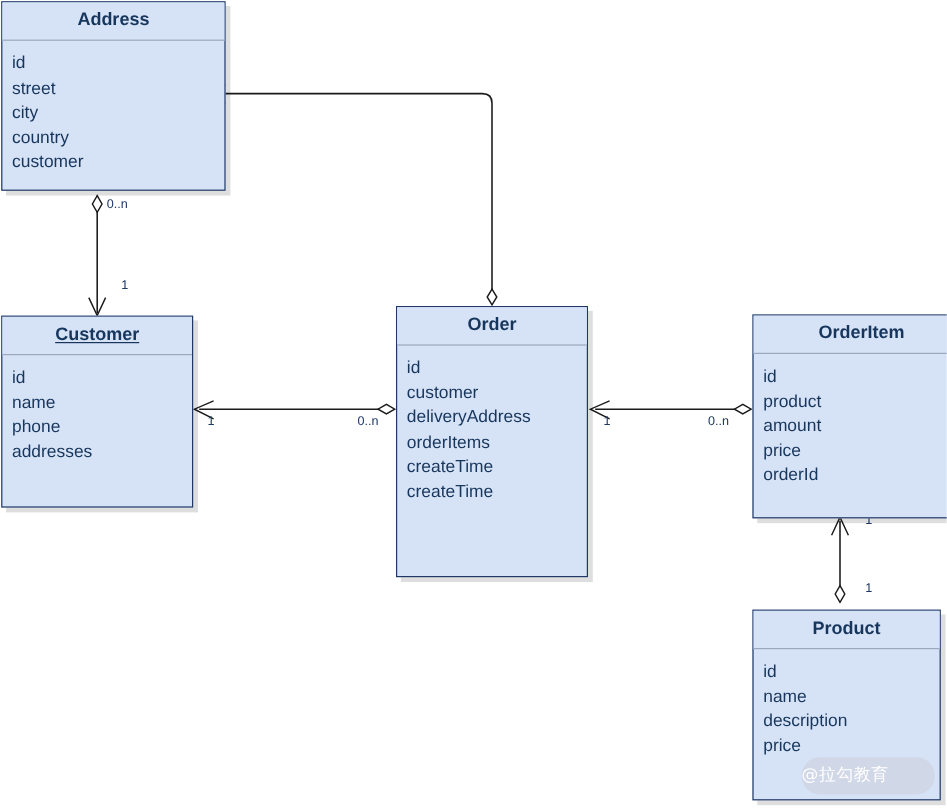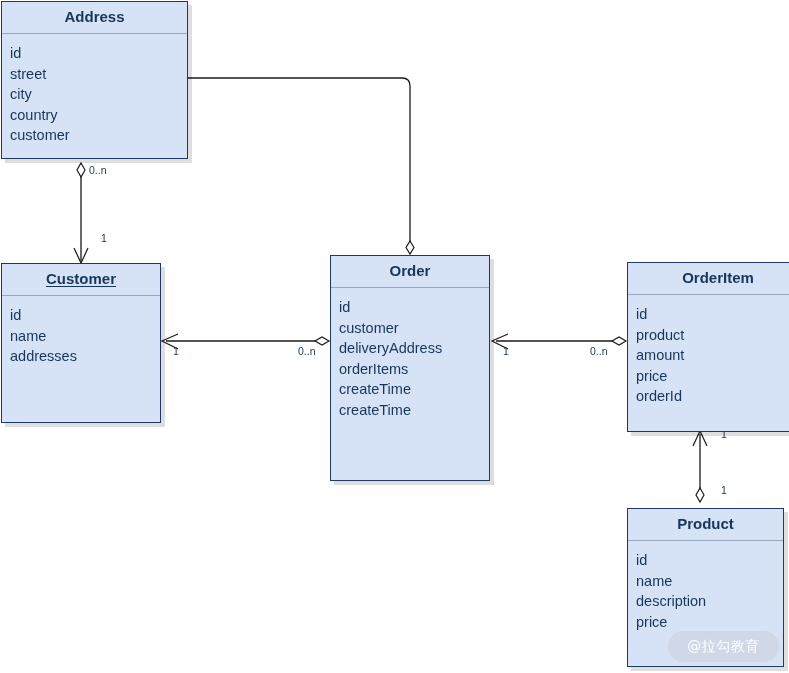--- a/index.html
+++ b/index.html
@@ -61,21 +61,21 @@
     font-family: "Liberation Sans", sans-serif;
     white-space: nowrap;
   }
   .watermark {
     position: absolute;
     background: rgba(205,211,225,0.72);
     border-radius: 17px;
     color: #ffffff;
     font-size: 14px;
     line-height: 30px;
-    text-align: center;
+    text-align: left;
     letter-spacing: 0.5px;
     font-family: "DejaVu Sans", sans-serif;
   }
 </style>
 </head>
 <body>
 
 <div id="canvas">
 
   <svg class="conn-layer" viewBox="0 0 789 673" width="789" height="673" xmlns="http://www.w3.org/2000/svg">
@@ -145,20 +145,21 @@
     </div>
   </div>
 
   <div class="uml-class" style="left:1px; top:263px; width:160px; height:160px;">
     <div class="uml-header underlined">
       <span>Customer</span>
     </div>
     <div class="uml-body">
       <div class="uml-attr">id</div>
       <div class="uml-attr">name</div>
+      <div class="uml-attr">phone</div>
       <div class="uml-attr">addresses</div>
     </div>
   </div>
 
   <div class="uml-class" style="left:330px; top:255px; width:160px; height:226px;">
     <div class="uml-header">
       <span>Order</span>
     </div>
     <div class="uml-body">
       <div class="uml-attr">id</div>

